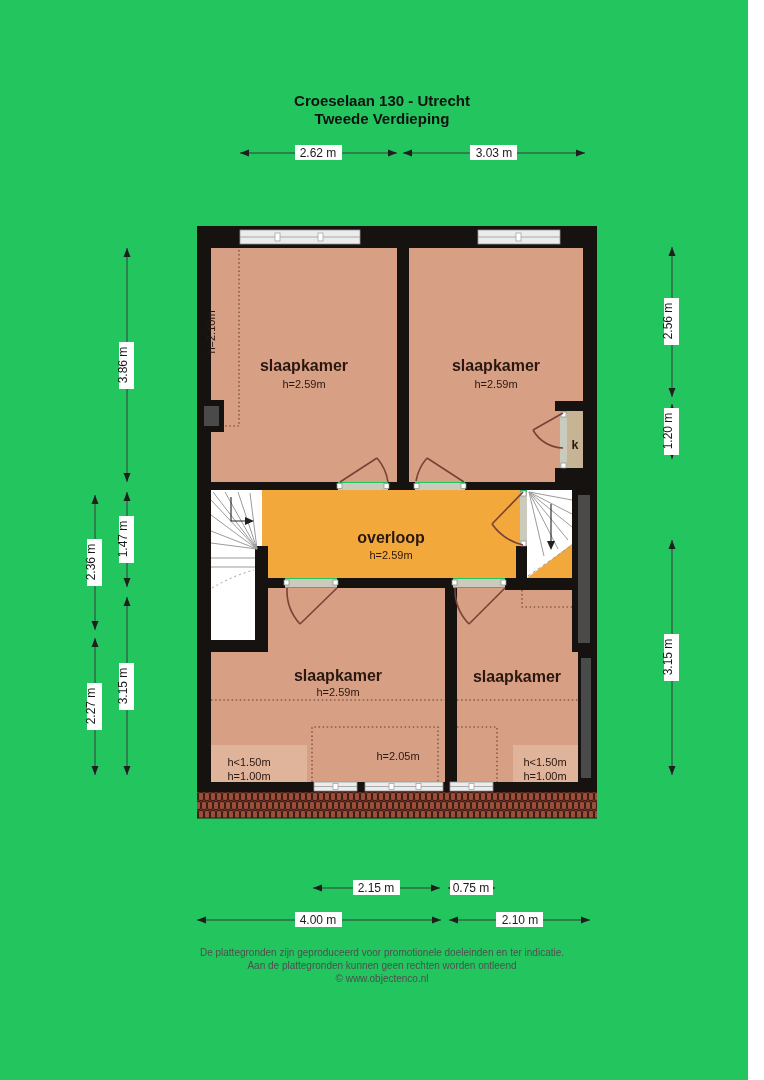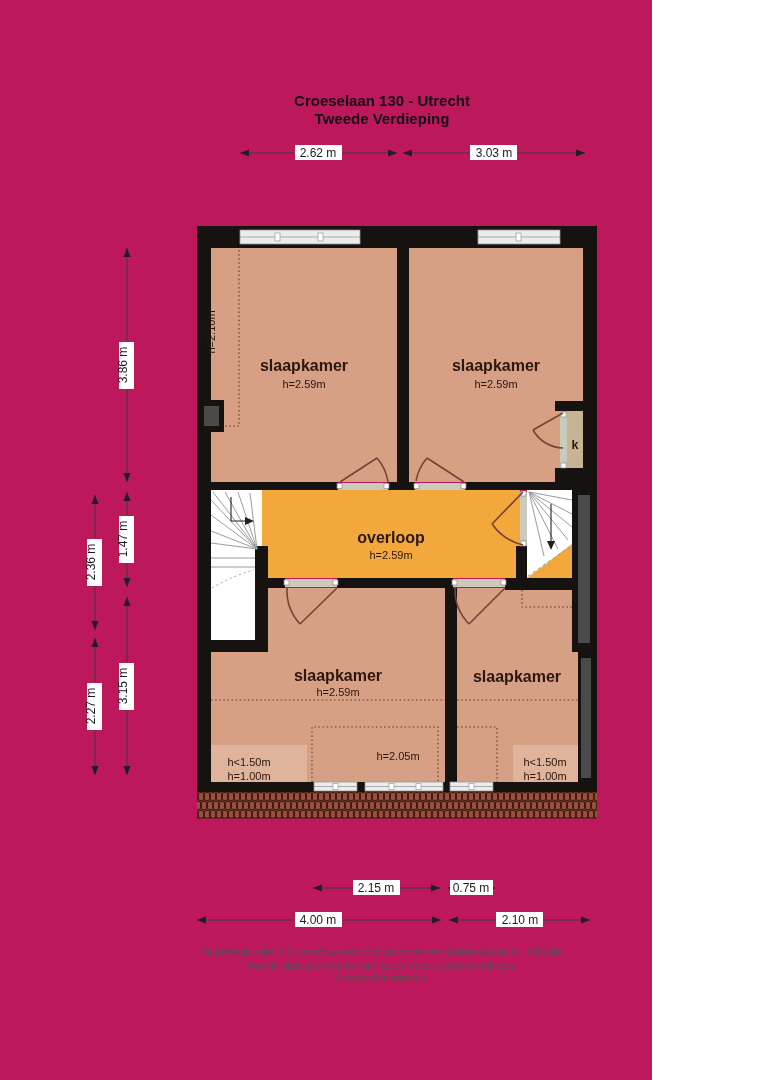--- a/index.html
+++ b/index.html
@@ -1,16 +1,16 @@
 <!DOCTYPE html>
 <html><head>
 <meta charset="utf-8">
 <style>
   html,body{margin:0;padding:0;background:#fff;}
-  .page{position:relative;width:652px;height:1080px;background:#be185d;overflow:hidden;}
+  .page{position:relative;width:748px;height:1080px;background:#22c55e;overflow:hidden;}
   svg{display:block;}
   text{font-family:"Liberation Sans",sans-serif;}
   .title-t{font-size:15px;font-weight:700;fill:#111;text-anchor:middle;}
   .room-name{font-size:16px;font-weight:700;fill:#2a1710;text-anchor:middle;}
   .room-h{font-size:11px;fill:#2a1710;text-anchor:middle;}
   .ann-t{font-size:11px;fill:#2a1710;text-anchor:middle;}
   .k-t{font-size:12.5px;font-weight:700;fill:#2a1710;text-anchor:middle;}
   .dim-t{font-size:12px;fill:#1a1a1a;text-anchor:middle;}
   .foot-t{font-size:10px;fill:#4f4f4f;text-anchor:middle;}
   .dim-l{stroke:#3a3a3a;stroke-width:1;}

